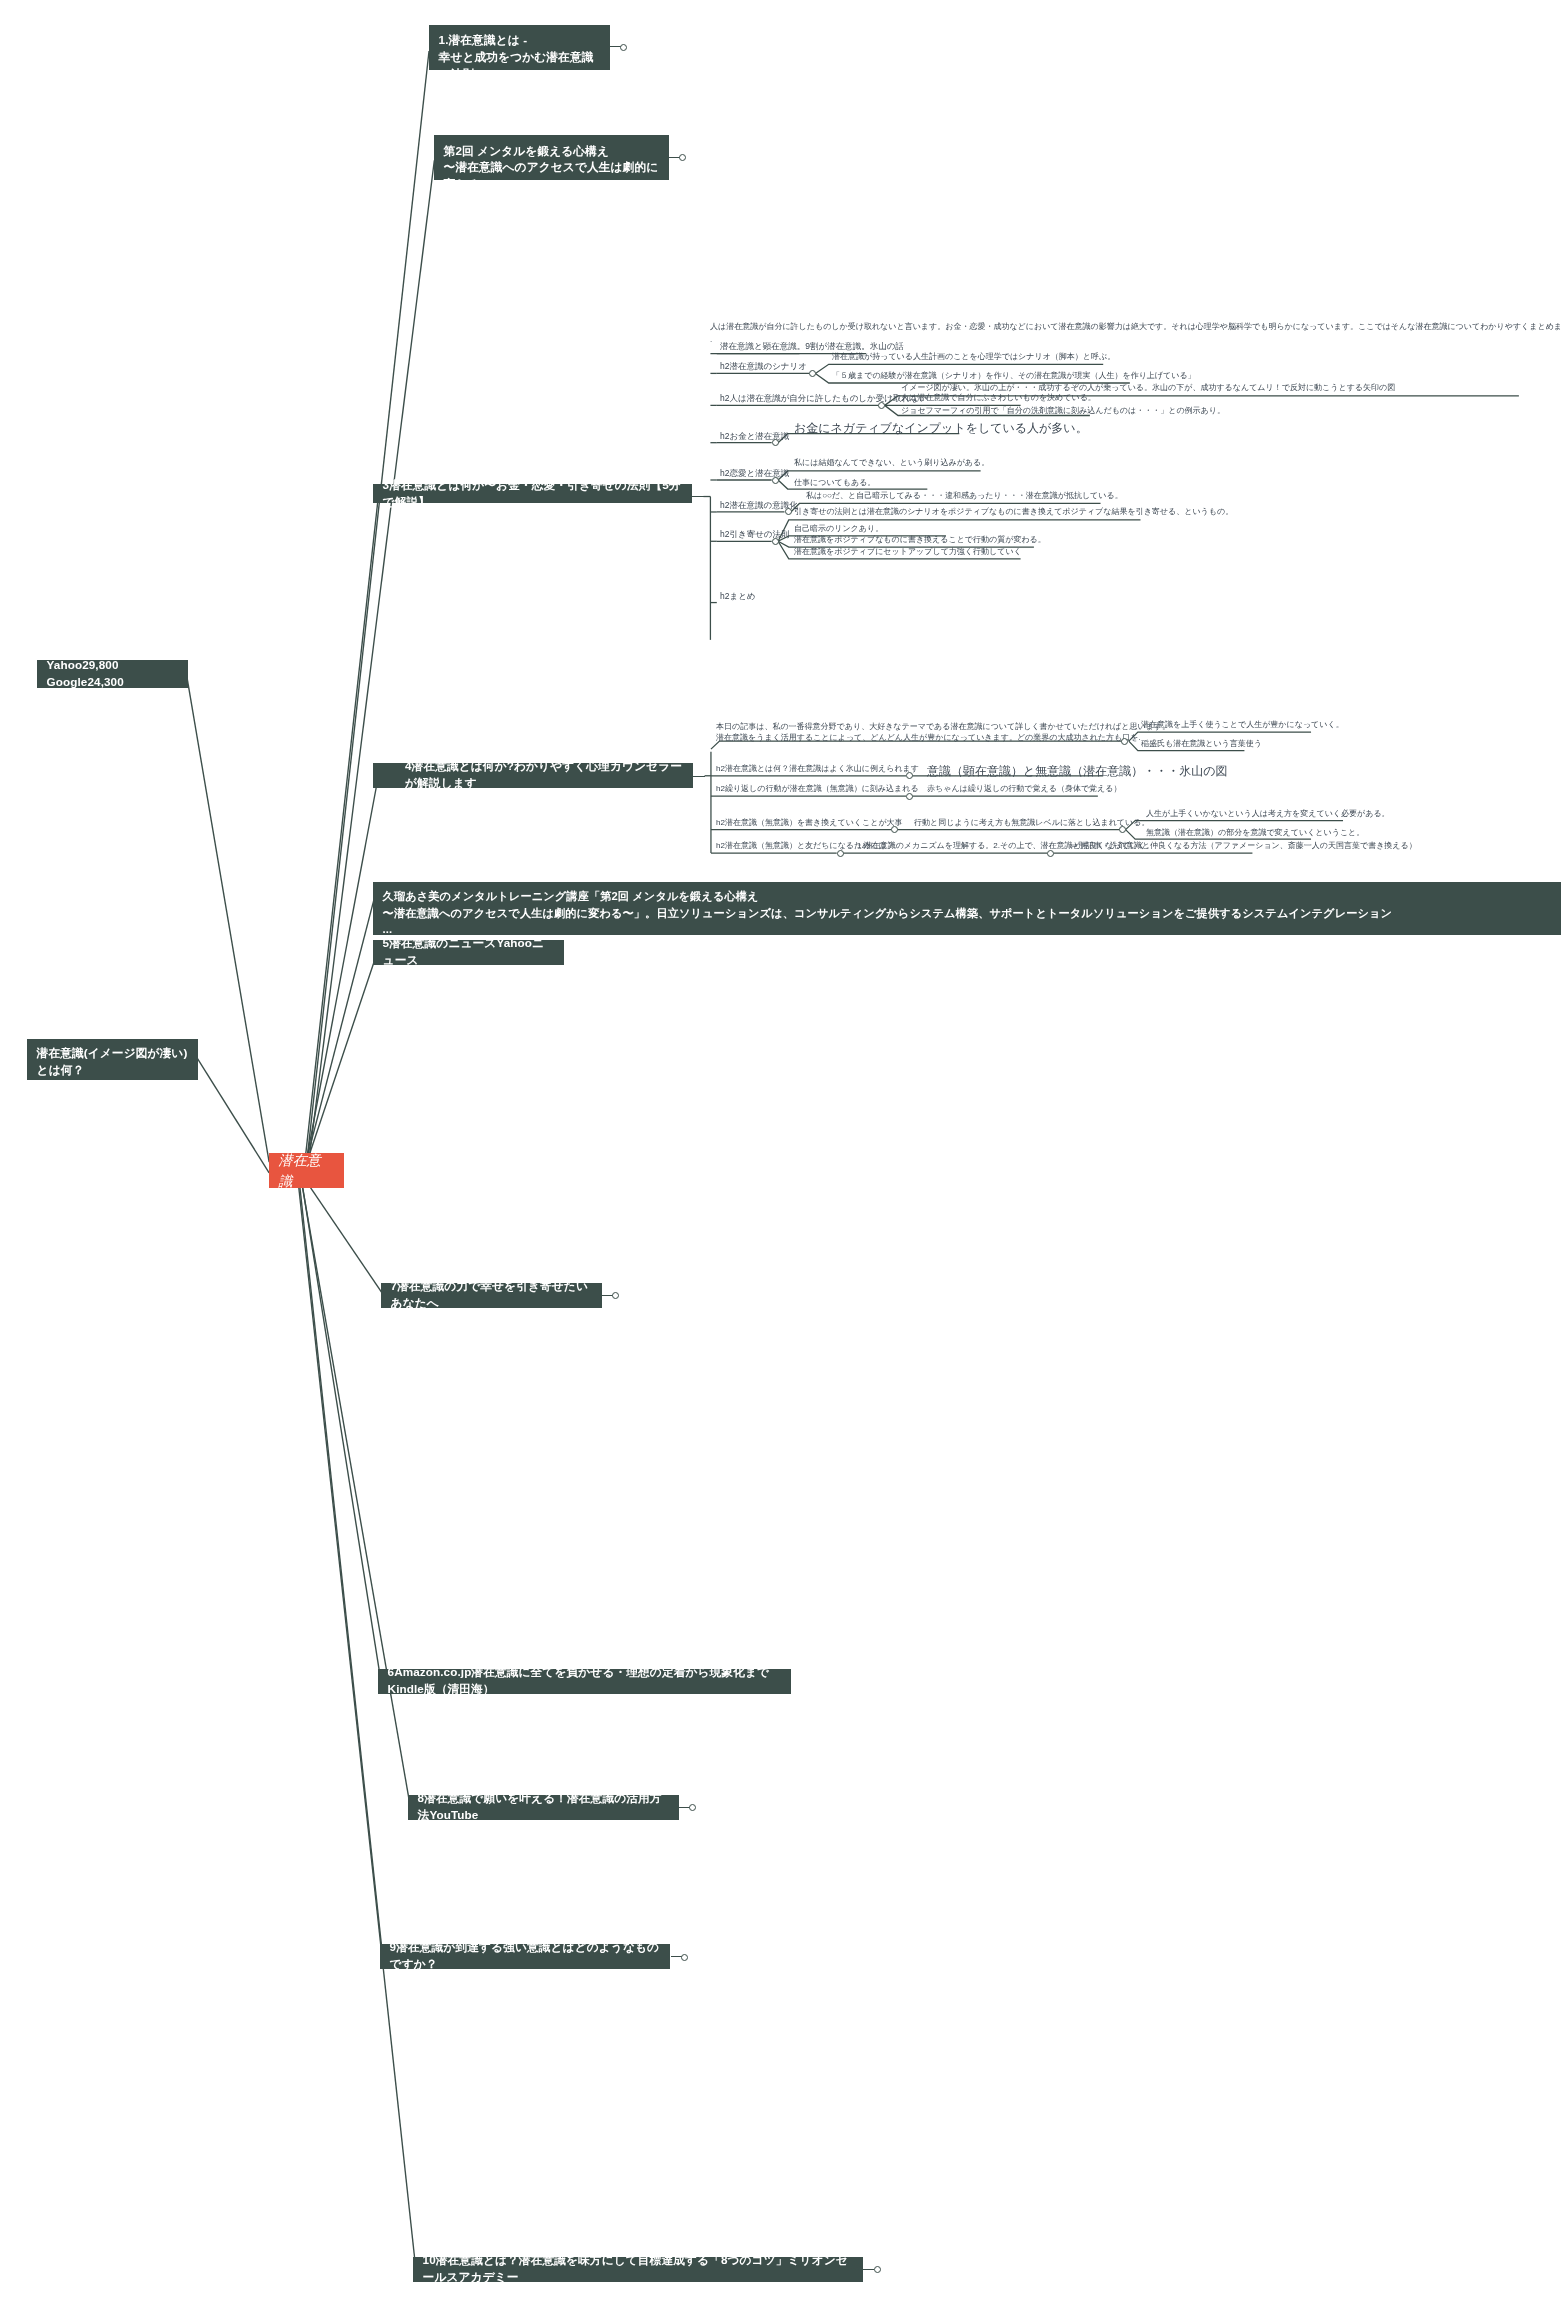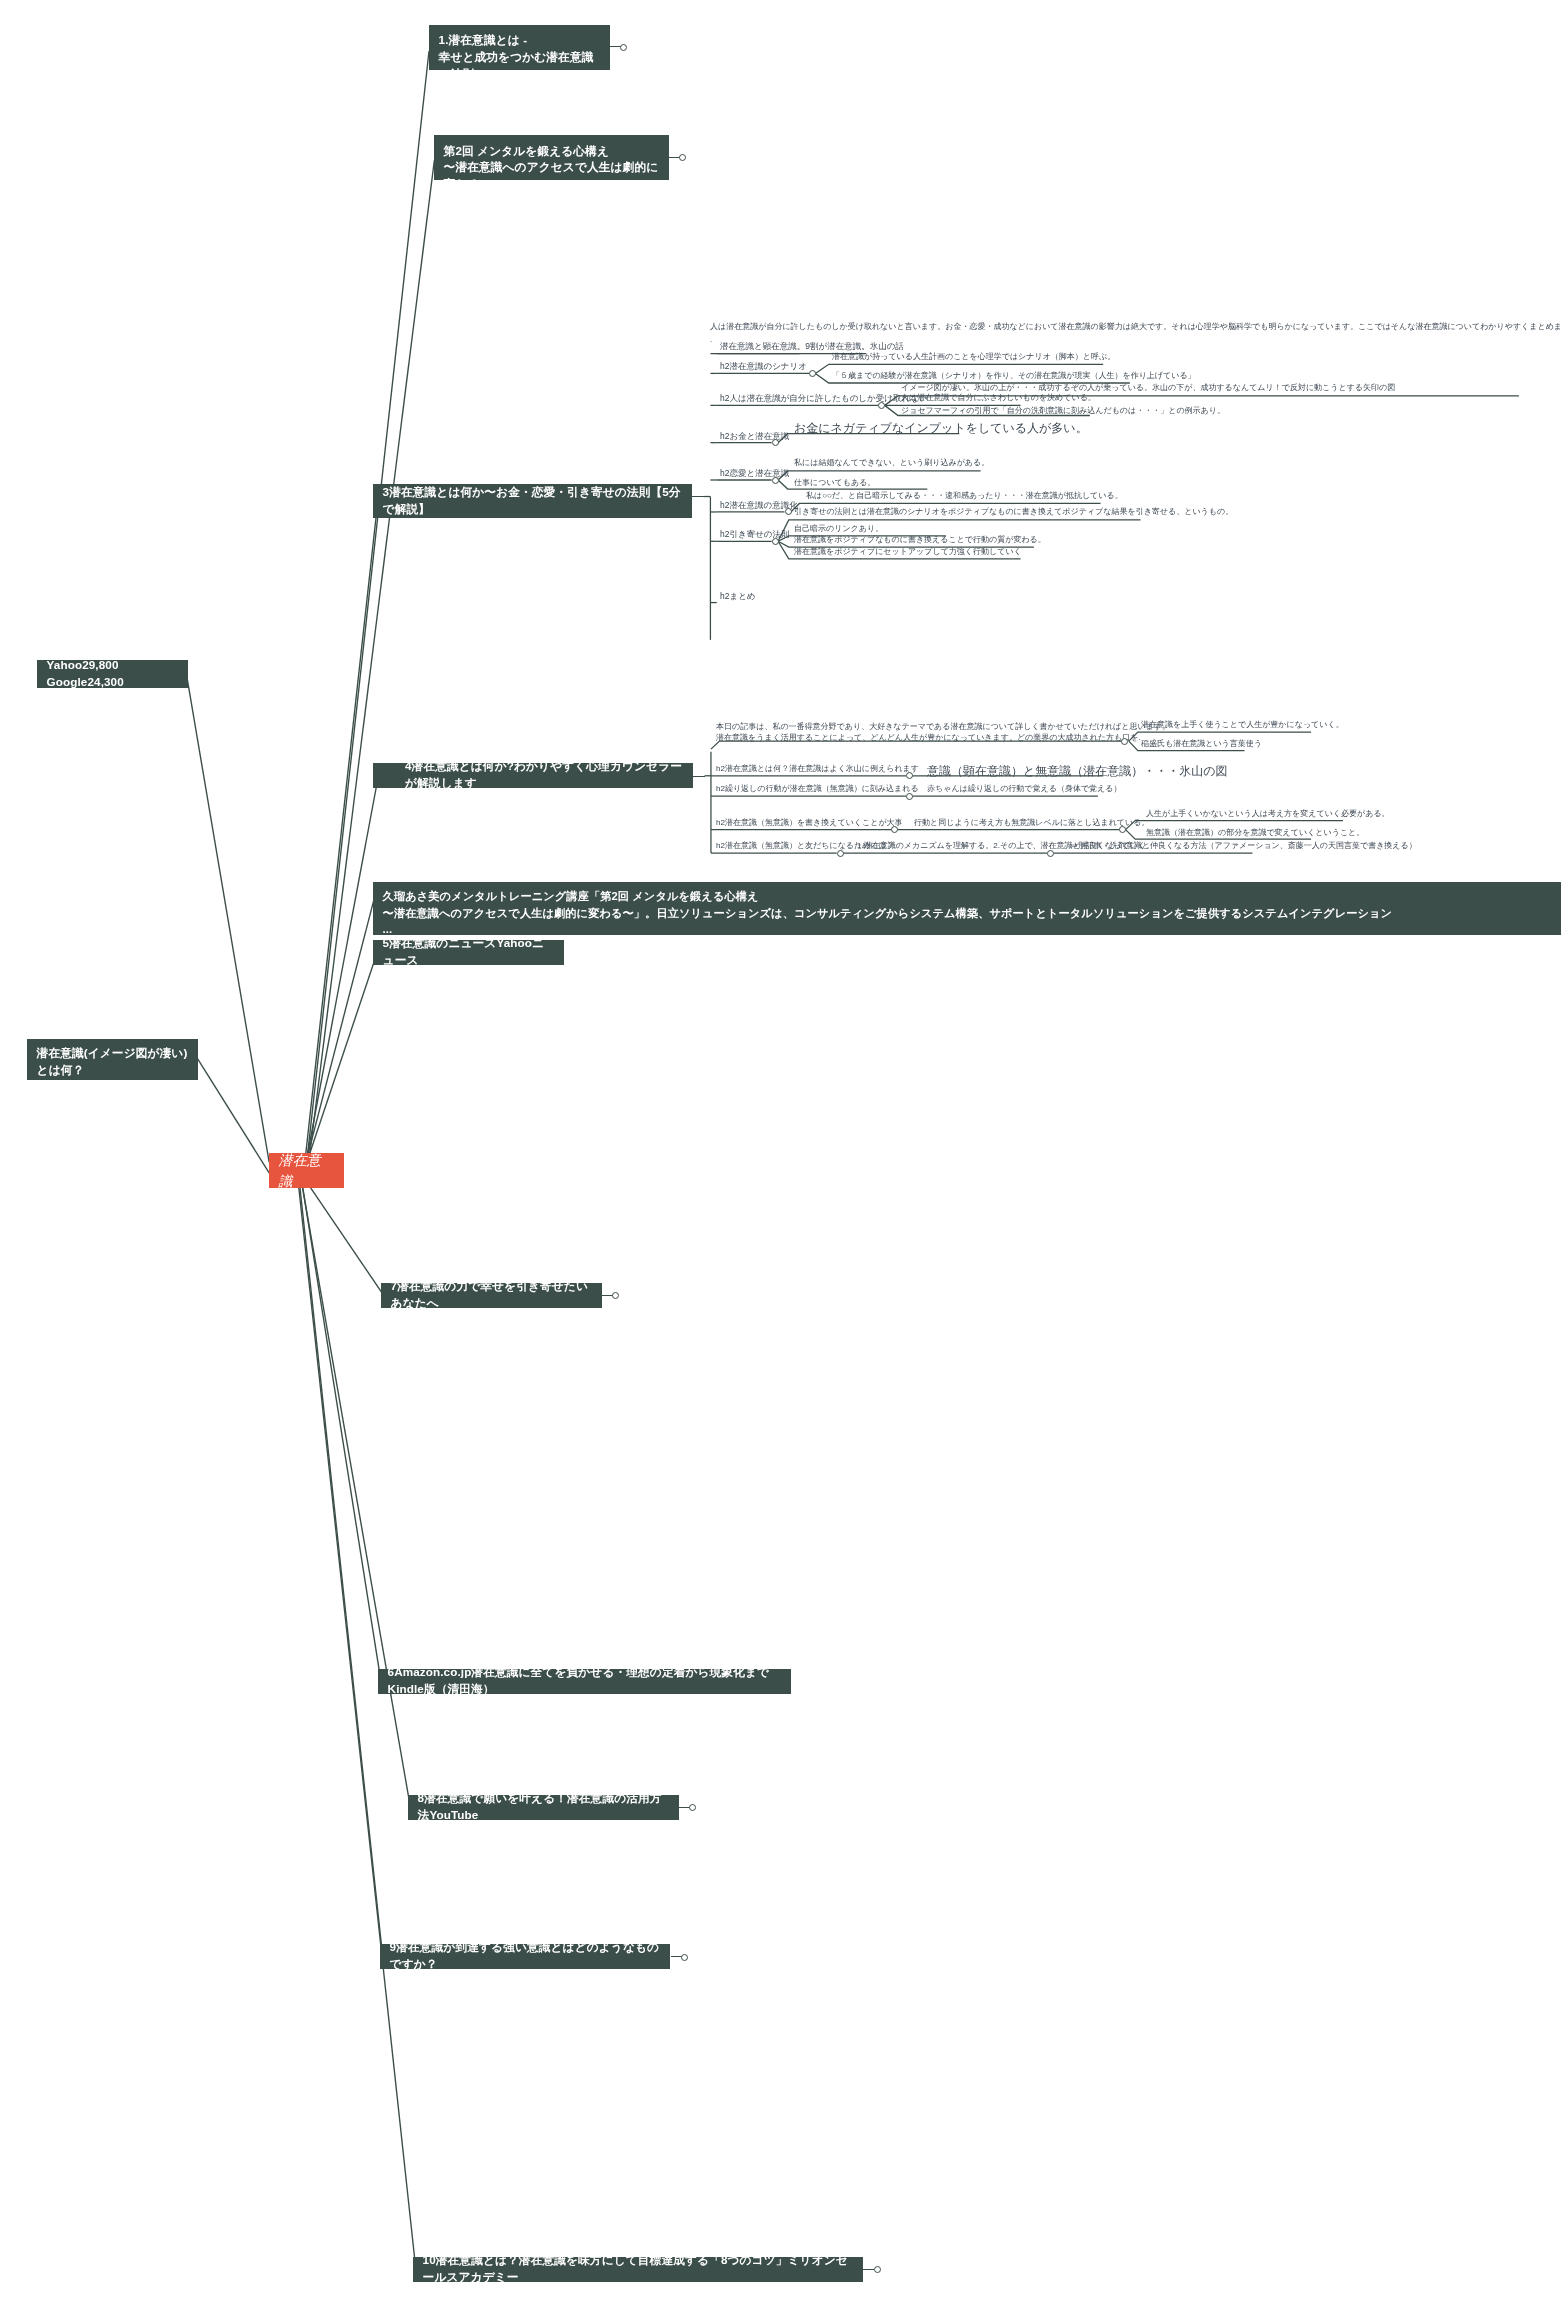--- a/index.html
+++ b/index.html
@@ -62,21 +62,21 @@
   <div class="stub" style="left:610px;top:46px;width:10.7px;"></div>
   <div class="conn" style="left:620px;top:44px;"></div>
 
   <div class="node multiline" style="left:434px;top:135px;width:235px;height:45px;font-size:11.7px;padding-top:7.5px;">
     <div>第2回 メンタルを鍛える心構え</div>
     <div>〜潜在意識へのアクセスで人生は劇的に変わる〜</div>
   </div>
   <div class="stub" style="left:669px;top:157px;width:10.7px;"></div>
   <div class="conn" style="left:679px;top:154px;"></div>
 
-  <div class="node" style="left:373px;top:484px;width:319px;height:34px;font-size:11.7px;">3潜在意識とは何か〜お金・恋愛・引き寄せの法則【5分で解説】</div>
+  <div class="node" style="left:373px;top:484px;width:319px;height:19px;font-size:11.7px;">3潜在意識とは何か〜お金・恋愛・引き寄せの法則【5分で解説】</div>
   <div class="stub" style="left:692px;top:496px;width:11.7px;"></div>
 
   <svg class="links" viewBox="0 0 2929 4350">
     <g fill="none" stroke="#3c4e4a" stroke-width="2.4">
 
       <path d="M1320,931 L1333,931"></path>
       <path d="M1333,931 L1333,1200"></path>
 
       <path d="M1333,663 L1345,663 L1500,663"></path>
       <path d="M1333,700 L1345,700"></path>

